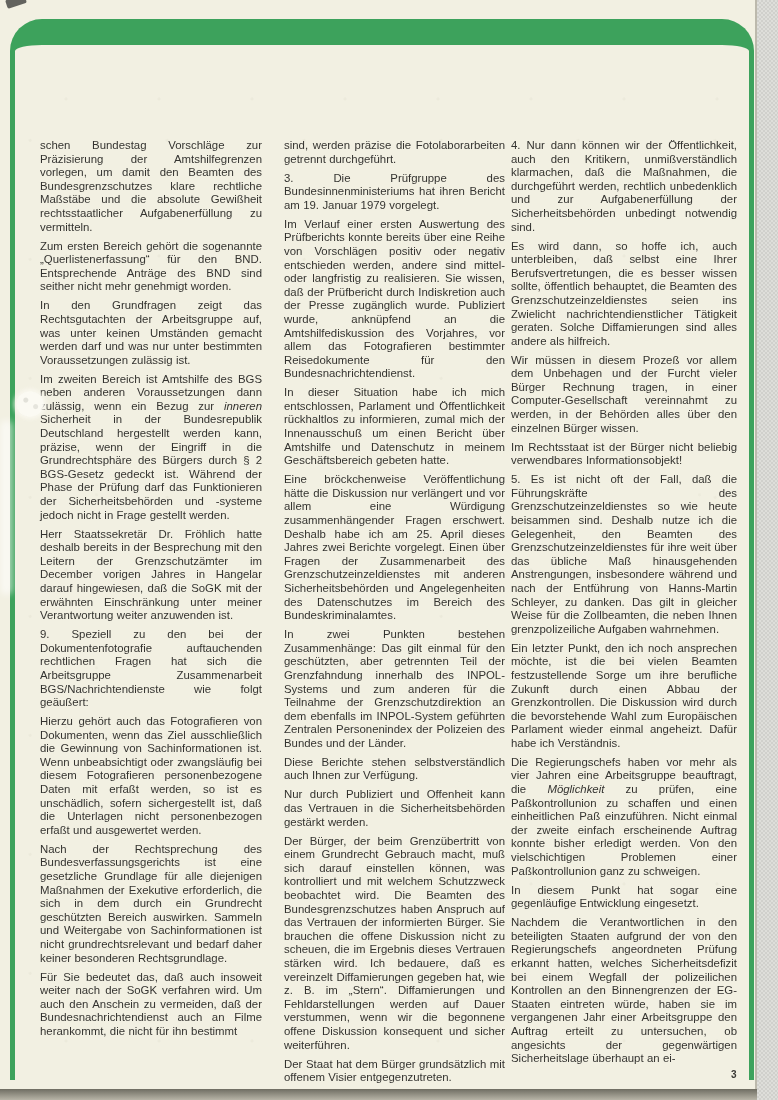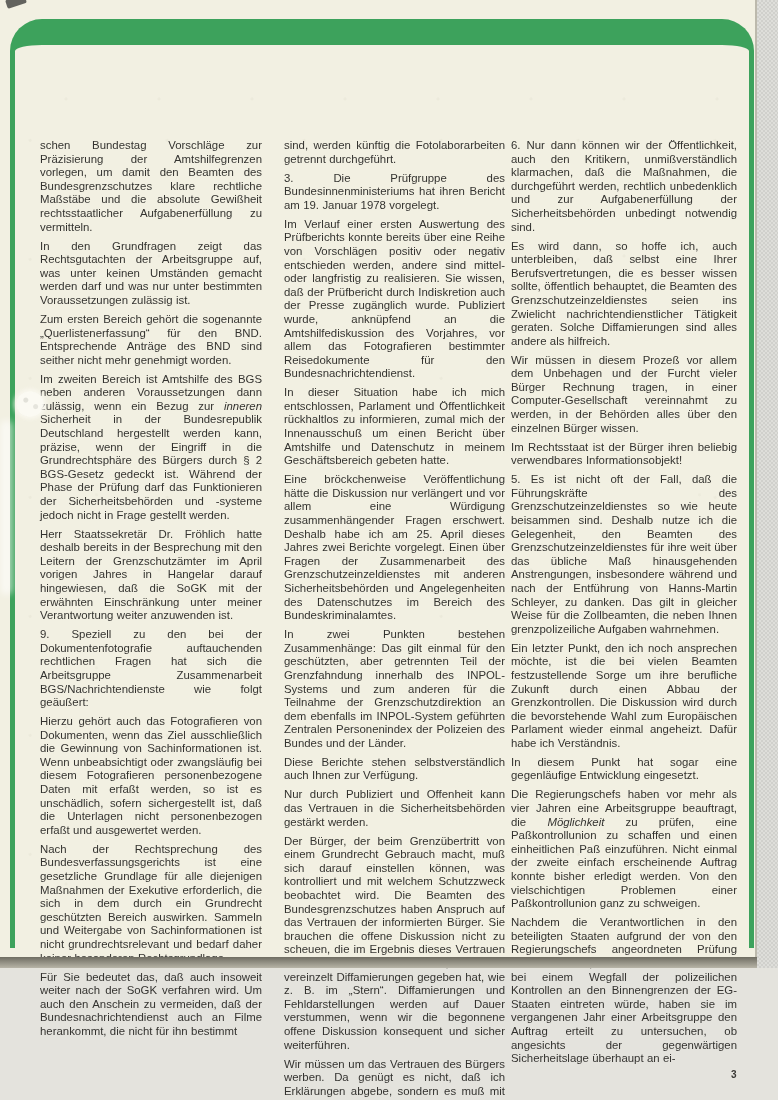--- a/index.html
+++ b/index.html
@@ -1,21 +1,21 @@
 <!DOCTYPE html>
 <html><head>
 <meta charset="utf-8">
 <style>
   html,body{margin:0;padding:0;}
   body{
     width:778px;height:1100px;overflow:hidden;
     font-family:"Liberation Sans", sans-serif;
     background:#e4e3dd;
   }
-  .scan{position:relative;width:778px;height:968px;background:#f2f0e2;}
+  .scan{position:relative;width:778px;height:1100px;background:#f2f0e2;}
   
   .paper-texture{
     position:absolute;inset:0;pointer-events:none;
     background:
       radial-gradient(circle at 22% 18%, rgba(120,120,100,.05) 0 1px, transparent 2px),
       radial-gradient(circle at 71% 63%, rgba(120,120,100,.05) 0 1px, transparent 2px),
       radial-gradient(circle at 48% 86%, rgba(120,120,100,.04) 0 1px, transparent 2px);
     background-size:137px 119px, 93px 157px, 201px 173px;
   }
   
@@ -78,50 +78,51 @@
 </head>
 <body>
 
 <div class="scan">
   <div class="paper-texture"></div>
   <div class="frame"></div>
 
   <div class="columns">
     <div class="col col-1">
         <p>schen Bundestag Vorschläge zur Präzisierung der Amtshilfegrenzen vorlegen, um damit den Beamten des Bundesgrenzschutzes klare rechtliche Maßstäbe und die absolute Gewißheit rechtsstaatlicher Aufgabenerfüllung zu vermitteln.</p>
+        <p>Zum ersten Bereich gehört die sogenannte „Querlistenerfassung“ für den BND. Entsprechende Anträge des BND sind seither nicht mehr genehmigt worden.</p>
         <p>In den Grundfragen zeigt das Rechtsgutachten der Arbeitsgruppe auf, was unter keinen Umständen gemacht werden darf und was nur unter bestimmten Voraussetzungen zulässig ist.</p>
-        <p>Zum ersten Bereich gehört die sogenannte „Querlistenerfassung“ für den BND. Entsprechende Anträge des BND sind seither nicht mehr genehmigt worden.</p>
         <p>Im zweiten Bereich ist Amtshilfe des BGS neben anderen Voraussetzungen dann zulässig, wenn ein Bezug zur <i>inneren</i> Sicherheit in der Bundesrepublik Deutschland hergestellt werden kann, präzise, wenn der Eingriff in die Grundrechtsphäre des Bürgers durch § 2 BGS-Gesetz gedeckt ist. Während der Phase der Prüfung darf das Funktionieren der Sicherheitsbehörden und -systeme jedoch nicht in Frage gestellt werden.</p>
-        <p>Herr Staatssekretär Dr. Fröhlich hatte deshalb bereits in der Besprechung mit den Leitern der Grenzschutzämter im April vorigen Jahres in Hangelar darauf hingewiesen, daß die SoGK mit der erwähnten Einschränkung unter meiner Verantwortung weiter anzuwenden ist.</p>
+        <p>Herr Staatssekretär Dr. Fröhlich hatte deshalb bereits in der Besprechung mit den Leitern der Grenzschutzämter im December vorigen Jahres in Hangelar darauf hingewiesen, daß die SoGK mit der erwähnten Einschränkung unter meiner Verantwortung weiter anzuwenden ist.</p>
         <p>9. Speziell zu den bei der Dokumentenfotografie auftauchenden rechtlichen Fragen hat sich die Arbeitsgruppe Zusammenarbeit BGS/Nachrichtendienste wie folgt geäußert:</p>
         <p>Hierzu gehört auch das Fotografieren von Dokumenten, wenn das Ziel ausschließlich die Gewinnung von Sachinformationen ist. Wenn unbeabsichtigt oder zwangsläufig bei diesem Fotografieren personenbezogene Daten mit erfaßt werden, so ist es unschädlich, sofern sichergestellt ist, daß die Unterlagen nicht personenbezogen erfaßt und ausgewertet werden.</p>
         <p>Nach der Rechtsprechung des Bundesverfassungsgerichts ist eine gesetzliche Grundlage für alle diejenigen Maßnahmen der Exekutive erforderlich, die sich in dem durch ein Grundrecht geschützten Bereich auswirken. Sammeln und Weitergabe von Sachinformationen ist nicht grundrechtsrelevant und bedarf daher keiner besonderen Rechtsgrundlage.</p>
         <p>Für Sie bedeutet das, daß auch insoweit weiter nach der SoGK verfahren wird. Um auch den Anschein zu vermeiden, daß der Bundesnachrichtendienst auch an Filme herankommt, die nicht für ihn bestimmt</p>
       </div>
     <div class="col col-2">
-        <p>sind, werden künftig die Fotolaborarbeiten getrennt durchgeführt.</p>
-        <p>3. Die Prüfgruppe des Bundesinnenministeriums hat ihren Bericht am 19. Januar 1978 vorgelegt.</p>
+        <p>sind, werden präzise die Fotolaborarbeiten getrennt durchgeführt.</p>
+        <p>3. Die Prüfgruppe des Bundesinnenministeriums hat ihren Bericht am 19. Januar 1979 vorgelegt.</p>
         <p>Im Verlauf einer ersten Auswertung des Prüfberichts konnte bereits über eine Reihe von Vorschlägen positiv oder negativ entschieden werden, andere sind mittel- oder langfristig zu realisieren. Sie wissen, daß der Prüfbericht durch Indiskretion auch der Presse zugänglich wurde. Publiziert wurde, anknüpfend an die Amtshilfediskussion des Vorjahres, vor allem das Fotografieren bestimmter Reisedokumente für den Bundesnachrichtendienst.</p>
         <p>In dieser Situation habe ich mich entschlossen, Parlament und Öffentlichkeit rückhaltlos zu informieren, zumal mich der Innenausschuß um einen Bericht über Amtshilfe und Datenschutz in meinem Geschäftsbereich gebeten hatte.</p>
         <p>Eine bröckchenweise Veröffentlichung hätte die Diskussion nur verlängert und vor allem eine Würdigung zusammenhängender Fragen erschwert. Deshalb habe ich am 25. April dieses Jahres zwei Berichte vorgelegt. Einen über Fragen der Zusammenarbeit des Grenzschutzeinzeldienstes mit anderen Sicherheitsbehörden und Angelegenheiten des Datenschutzes im Bereich des Bundeskriminalamtes.</p>
         <p>In zwei Punkten bestehen Zusammenhänge: Das gilt einmal für den geschützten, aber getrennten Teil der Grenzfahndung innerhalb des INPOL-Systems und zum anderen für die Teilnahme der Grenzschutzdirektion an dem ebenfalls im INPOL-System geführten Zentralen Personenindex der Polizeien des Bundes und der Länder.</p>
         <p>Diese Berichte stehen selbstverständlich auch Ihnen zur Verfügung.</p>
         <p>Nur durch Publiziert und Offenheit kann das Vertrauen in die Sicherheitsbehörden gestärkt werden.</p>
         <p>Der Bürger, der beim Grenzübertritt von einem Grundrecht Gebrauch macht, muß sich darauf einstellen können, was kontrolliert und mit welchem Schutzzweck beobachtet wird. Die Beamten des Bundesgrenzschutzes haben Anspruch auf das Vertrauen der informierten Bürger. Sie brauchen die offene Diskussion nicht zu scheuen, die im Ergebnis dieses Vertrauen stärken wird. Ich bedauere, daß es vereinzelt Diffamierungen gegeben hat, wie z. B. im „Stern“. Diffamierungen und Fehldarstellungen werden auf Dauer verstummen, wenn wir die begonnene offene Diskussion konsequent und sicher weiterführen.</p>
+        <p>Der Staat hat dem Bürger grundsätzlich mit offenem Visier entgegenzutreten.</p>
         <p>Wir müssen um das Vertrauen des Bürgers werben. Da genügt es nicht, daß ich Erklärungen abgebe, sondern es muß mit denjenigen, die skeptisch sind, die aber bereit</p>
       </div>
     <div class="col col-3">
-        <p>6. Nur dann können wir der Öffentlichkeit, auch den Kritikern, unmißverständlich klarmachen, daß die Maßnahmen, die durchgeführt werden, rechtlich unbedenklich und zur Aufgabenerfüllung der Sicherheitsbehörden unbedingt notwendig sind.</p>
+        <p>4. Nur dann können wir der Öffentlichkeit, auch den Kritikern, unmißverständlich klarmachen, daß die Maßnahmen, die durchgeführt werden, rechtlich unbedenklich und zur Aufgabenerfüllung der Sicherheitsbehörden unbedingt notwendig sind.</p>
         <p>Es wird dann, so hoffe ich, auch unterbleiben, daß selbst eine Ihrer Berufsvertretungen, die es besser wissen sollte, öffentlich behauptet, die Beamten des Grenzschutzeinzeldienstes seien ins Zwielicht nachrichtendienstlicher Tätigkeit geraten. Solche Diffamierungen sind alles andere als hilfreich.</p>
         <p>Wir müssen in diesem Prozeß vor allem dem Unbehagen und der Furcht vieler Bürger Rechnung tragen, in einer Computer-Gesellschaft vereinnahmt zu werden, in der Behörden alles über den einzelnen Bürger wissen.</p>
-        <p>Im Rechtsstaat ist der Bürger ihren beliebig verwendbares Informationsobjekt!</p>
+        <p>Im Rechtsstaat ist der Bürger nicht beliebig verwendbares Informationsobjekt!</p>
         <p>5. Es ist nicht oft der Fall, daß die Führungskräfte des Grenzschutzeinzeldienstes so wie heute beisammen sind. Deshalb nutze ich die Gelegenheit, den Beamten des Grenzschutzeinzeldienstes für ihre weit über das übliche Maß hinausgehenden Anstrengungen, insbesondere während und nach der Entführung von Hanns-Martin Schleyer, zu danken. Das gilt in gleicher Weise für die Zollbeamten, die neben Ihnen grenzpolizeiliche Aufgaben wahrnehmen.</p>
         <p>Ein letzter Punkt, den ich noch ansprechen möchte, ist die bei vielen Beamten festzustellende Sorge um ihre berufliche Zukunft durch einen Abbau der Grenzkontrollen. Die Diskussion wird durch die bevorstehende Wahl zum Europäischen Parlament wieder einmal angeheizt. Dafür habe ich Verständnis.</p>
+        <p>Die Regierungschefs haben vor mehr als vier Jahren eine Arbeitsgruppe beauftragt, die <i>Möglichkeit</i> zu prüfen, eine Paßkontrollunion zu schaffen und einen einheitlichen Paß einzuführen. Nicht einmal der zweite einfach erscheinende Auftrag konnte bisher erledigt werden. Von den vielschichtigen Problemen einer Paßkontrollunion ganz zu schweigen.</p>
         <p>In diesem Punkt hat sogar eine gegenläufige Entwicklung eingesetzt.</p>
-        <p>Die Regierungschefs haben vor mehr als vier Jahren eine Arbeitsgruppe beauftragt, die <i>Möglichkeit</i> zu prüfen, eine Paßkontrollunion zu schaffen und einen einheitlichen Paß einzuführen. Nicht einmal der zweite einfach erscheinende Auftrag konnte bisher erledigt werden. Von den vielschichtigen Problemen einer Paßkontrollunion ganz zu schweigen.</p>
         <p>Nachdem die Verantwortlichen in den beteiligten Staaten aufgrund der von den Regierungschefs angeordneten Prüfung erkannt hatten, welches Sicherheitsdefizit bei einem Wegfall der polizeilichen Kontrollen an den Binnengrenzen der EG-Staaten eintreten würde, haben sie im vergangenen Jahr einer Arbeitsgruppe den Auftrag erteilt zu untersuchen, ob angesichts der gegenwärtigen Sicherheitslage überhaupt an ei-</p>
       </div>
   </div>
 
   <div class="pagenum">3</div>
 
   <div class="smudge"></div>
   <div class="streak"></div>
   <div class="corner-mark"></div>
 

